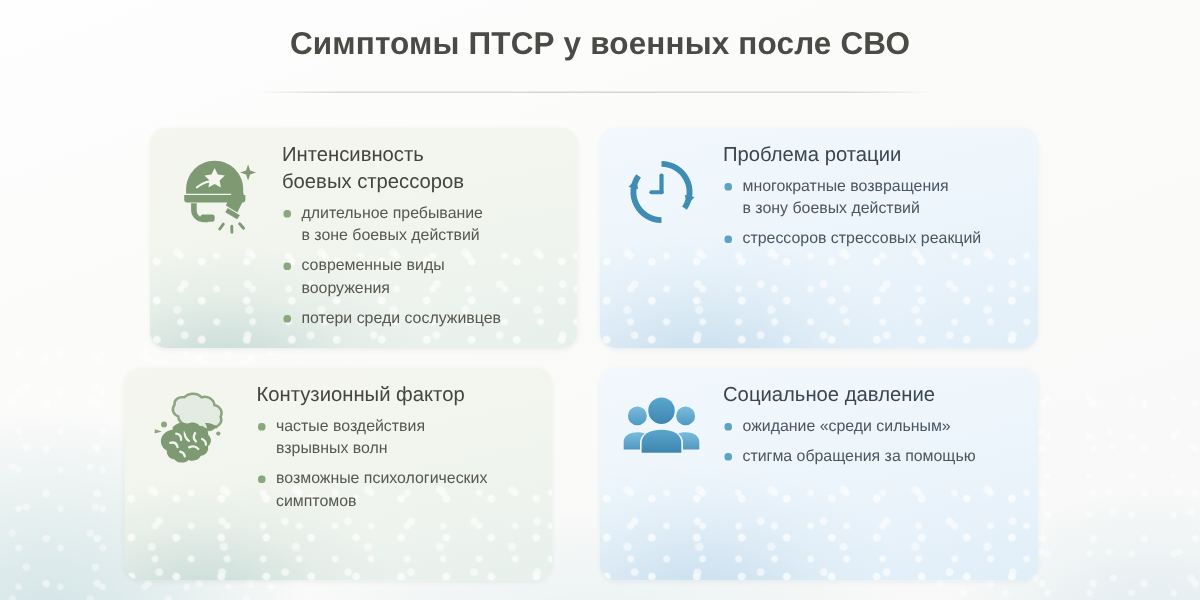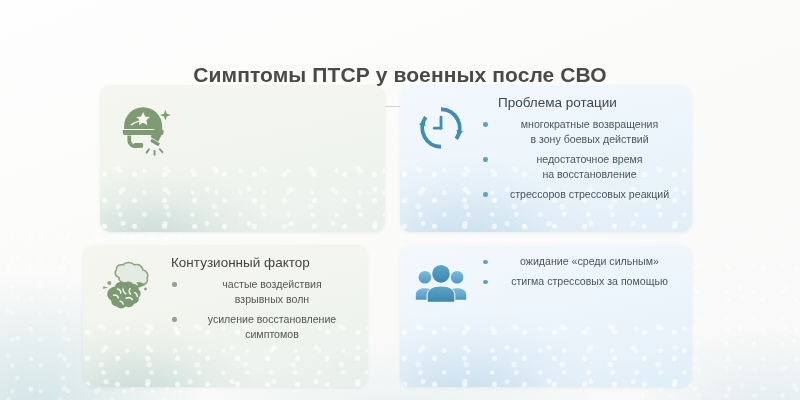--- a/index.html
+++ b/index.html
@@ -43,21 +43,20 @@
   }
   .bg-speckle.left  { left: -10px; bottom: -20px; width: 210px; height: 190px; }
   .bg-speckle.right { right: -10px; bottom: -20px; width: 190px; height: 160px; }
 
   
   .header {
     position: absolute;
     left: 0; top: 0;
     width: 800px;
     height: 70px;
-    margin-top: 45px;
   }
   .page-title {
     position: absolute;
     left: 0; top: 18px;
     width: 800px;
     text-align: center;
     font-size: 21px;
     font-weight: bold;
     color: #4a4a46;
     letter-spacing: .1px;
@@ -130,32 +129,31 @@
 
   .content { flex: 1 1 auto; padding-top: 9px; padding-right: 8px; }
 
   .card-title {
     font-size: 13.5px;
     font-weight: normal;
     color: #45453f;
     line-height: 1.32;
     margin-bottom: 5px;
   }
-  .card.blue .card-title { color: #3b4750; margin-left: 16px; }
+  .card.blue .card-title { color: #3b4750; }
 
   ul.bullets { list-style: none; }
   ul.bullets li {
     position: relative;
     padding-left: 13px;
     font-size: 10.6px;
     line-height: 1.42;
     color: #57574f;
     margin-bottom: 5px;
     white-space: pre-line;
-    text-align: center;
   }
   .card.blue ul.bullets li { color: #4a5660; }
   ul.bullets li::before {
     content: "";
     position: absolute;
     left: 1px; top: 5.5px;
     width: 4.5px; height: 4.5px;
     border-radius: 50%;
     background: #8aa87e;
   }
@@ -195,20 +193,31 @@
           </g>
           <g stroke="#7e9a72" stroke-width="2.1" stroke-linecap="round">
             <path d="M37.4 55.6l-2.6 3.6"></path>
             <path d="M43.6 57.2l.1 4.4"></path>
             <path d="M49.4 55.4l2.9 3.3"></path>
           </g>
           <g fill="#7e9a72">
             <path d="M55.6 11.8l1.5 4.4 4.4 1.5-4.4 1.5-1.5 4.4-1.5-4.4-4.4-1.5 4.4-1.5z"></path>
           </g>
         </svg>
+      </div>
+      <div class="content">
+        <div class="card-title" style="white-space:pre-line">Интенсивность
+боевых стрессоров</div>
+        <ul class="bullets">
+          <li>длительное пребывание
+в зоне боевых действий</li>
+          <li>современные виды
+вооружения</li>
+          <li>потери среди сослуживцев</li>
+        </ul>
       </div>
     </div>
   </div>
 
   <div class="card blue" id="card-rotation">
     <div class="speck"></div>
     <div class="card-inner">
       <div class="icon-wrap">
         <svg width="50" height="50" viewBox="0 0 64 64" aria-hidden="true">
           <g fill="none" stroke="#3f8cb4" stroke-width="5" stroke-linecap="butt">
@@ -221,22 +230,20 @@
             <path d="M32 18v14.2"></path>
             <path d="M32 32.2h-8.6"></path>
           </g>
         </svg>
       </div>
       <div class="content">
         <div class="card-title" style="white-space:pre-line">Проблема ротации</div>
         <ul class="bullets">
           <li>многократные возвращения
 в зону боевых действий</li>
-          <li>недостаточное время
-на восстановление</li>
           <li>стрессоров стрессовых  реакций</li>
         </ul>
       </div>
     </div>
   </div>
 
   <div class="card green" id="card-contusion">
     <div class="speck"></div>
     <div class="card-inner">
       <div class="icon-wrap">
@@ -268,21 +275,21 @@
             <path d="M42.6 25.6c3.6-.4 7.2 1 9.8 3.6-3.6.6-6.4 1.2-8.6 2 .6-2 .2-4-1.2-5.6z"></path>
             <path d="M30.8 25.8c.8 3.6.4 7-1.2 10.2-1.4-3-2.6-5.4-3.8-7.2 2 .1 3.7-.9 5-3z"></path>
           </g>
         </svg>
       </div>
       <div class="content">
         <div class="card-title" style="white-space:pre-line">Контузионный фактор</div>
         <ul class="bullets">
           <li>частые воздействия
 взрывных волн</li>
-          <li>усиление восстановление
+          <li>возможные психологических
 симптомов</li>
         </ul>
       </div>
     </div>
   </div>
 
   <div class="card blue" id="card-social">
     <div class="speck"></div>
     <div class="card-inner">
       <div class="icon-wrap">
@@ -302,21 +309,22 @@
           <path d="M1 45.6v-6.2c0-5.2 4.4-8.4 11.6-8.4 2.4 0 4.5.4 6.2 1.1-2.6 2-4 4.6-4 7.8v5.7z" fill="url(#pg2)"></path>
 
           <circle cx="53.4" cy="17.2" r="8" fill="url(#pg2)"></circle>
           <path d="M65 45.6v-6.2c0-5.2-4.4-8.4-11.6-8.4-2.4 0-4.5.4-6.2 1.1 2.6 2 4 4.6 4 7.8v5.7z" fill="url(#pg2)"></path>
 
           <circle cx="33" cy="12.8" r="11.2" fill="url(#pg1)"></circle>
           <path d="M16.2 48.4v-8.6c0-6.7 6.2-11 16.8-11s16.8 4.3 16.8 11v8.6z" fill="url(#pg1)"></path>
         </svg>
       </div>
       <div class="content">
+        <div class="card-title" style="white-space:pre-line">Социальное давление</div>
         <ul class="bullets">
           <li>ожидание «среди сильным»</li>
-          <li>стигма стрессовых за помощью</li>
+          <li>стигма обращения за помощью</li>
         </ul>
       </div>
     </div>
   </div>
 
 </div>
 
 </body></html>

